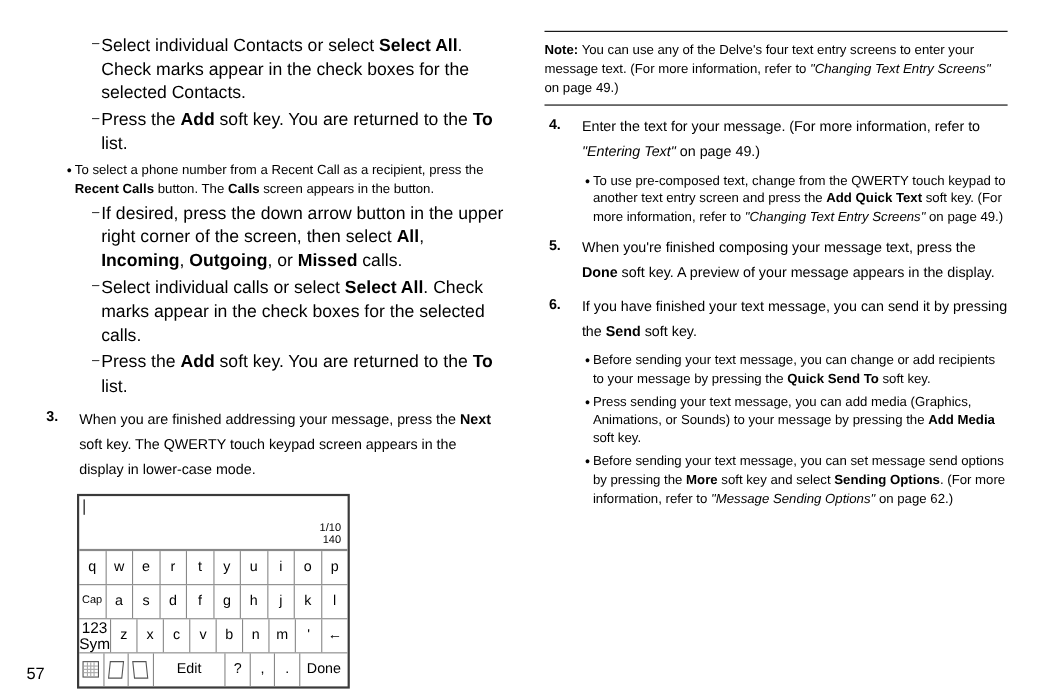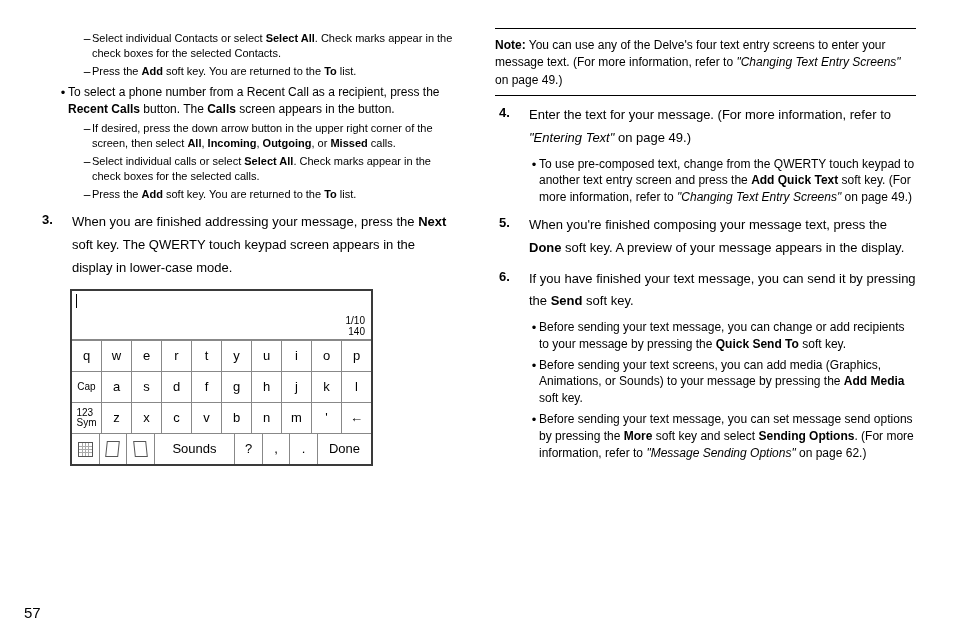--- a/index.html
+++ b/index.html
@@ -17,26 +17,26 @@
   .steptxt b{font-weight:bold}
   
   .ul{margin:2px 0 0 0}
   .li{display:flex;margin:4px 0}
   .dot{width:10px;flex:none;text-align:center;font-size:13px;line-height:1.4}
   .litxt{flex:1;font-size:12px;line-height:1.4}
   .litxt b{font-weight:bold}
   
   .dli{display:flex;margin:3px 0 3px 12px}
   .dash{width:10px;flex:none;text-align:center;font-size:12px;line-height:1.35}
-  .dlitxt{flex:1;font-size:11px;line-height:1.35}
+  .dlitxt{flex:1;font-size:16px;line-height:1.35}
   .dlitxt b{font-weight:bold}
   
   .pageno{position:absolute;left:-14px;bottom:-6px;font-size:15px}
   
-  .kpwrap{border:2px solid #3a3a3a;width:303px;margin:10px 16px 0 32px;box-sizing:border-box}
+  .kpwrap{border:2px solid #3a3a3a;width:248px;margin:10px 16px 0 32px;box-sizing:border-box}
   .kpscreen{height:48px;border-bottom:1px solid #888;position:relative}
   .cursor{position:absolute;left:4px;top:3px;width:1px;height:14px;background:#000}
   .kpcounter{position:absolute;right:6px;bottom:2px;font-size:10px;text-align:right;line-height:1.1;color:#000}
   .krow{display:flex;border-top:1px solid #888}
   .key{flex:1;height:30px;border-right:1px solid #888;display:flex;align-items:center;justify-content:center;font-size:13px;font-family:Arial,sans-serif}
   .key:last-child{border-right:0}
   .key.small{font-size:10px}
   .key.wide2{flex:2}
   .key.wide3{flex:3}
   .icon-sqgrid{display:inline-block;width:13px;height:13px;border:1px solid #555;position:relative}
@@ -114,21 +114,21 @@
         <div class="key">s</div>
         <div class="key">d</div>
         <div class="key">f</div>
         <div class="key">g</div>
         <div class="key">h</div>
         <div class="key">j</div>
         <div class="key">k</div>
         <div class="key">l</div>
       </div>
       <div class="krow">
-        <div class="key small" style="font-size:10px;line-height:1.05;text-align:left;white-space:pre">123
+        <div class="key small" style="font-size:14px;line-height:1.05;text-align:center;white-space:pre">123
 Sym</div>
         <div class="key">z</div>
         <div class="key">x</div>
         <div class="key">c</div>
         <div class="key">v</div>
         <div class="key">b</div>
         <div class="key">n</div>
         <div class="key">m</div>
         <div class="key">'</div>
         <div class="key">←</div>
@@ -136,21 +136,21 @@
       <div class="krow">
         <div class="key">
             <span class="icon-sqgrid"></span>
           </div>
         <div class="key">
             <span class="icon-pg"></span>
           </div>
         <div class="key">
             <span class="icon-pg mirror"></span>
           </div>
-        <div class="key wide3">Sounds</div>
+        <div class="key wide3">Edit</div>
         <div class="key">?</div>
         <div class="key">,</div>
         <div class="key">.</div>
         <div class="key wide2">Done</div>
       </div>
     </div>
 
     <div class="pageno">57</div>
   </div>
 
@@ -181,21 +181,21 @@
       <div class="stepnum">6.</div>
       <div class="steptxt"><span>If you have finished your text message, you can send it by pressing the </span><b>Send</b><span> soft key.</span></div>
     </div>
     <div class="ul" style="margin-left:34px">
       <div class="li">
         <div class="dot">•</div>
         <div class="litxt"><span>Before sending your text message, you can change or add recipients to your message by pressing the </span><b>Quick Send To</b><span> soft key.</span></div>
       </div>
       <div class="li">
         <div class="dot">•</div>
-        <div class="litxt"><span>Before sending your text screens, you can add media (Graphics, Animations, or Sounds) to your message by pressing the </span><b>Add Media</b><span> soft key.</span></div>
+        <div class="litxt"><span>Press sending your text message, you can add media (Graphics, Animations, or Sounds) to your message by pressing the </span><b>Add Media</b><span> soft key.</span></div>
       </div>
       <div class="li">
         <div class="dot">•</div>
         <div class="litxt"><span>Before sending your text message, you can set message send options by pressing the </span><b>More</b><span> soft key and select </span><b>Sending Options</b><span>. (For more information, refer to </span><span class="ital">"Message Sending Options"</span><span>  on page 62.)</span></div>
       </div>
     </div>
   </div>
 </div>
 
 </body></html>

